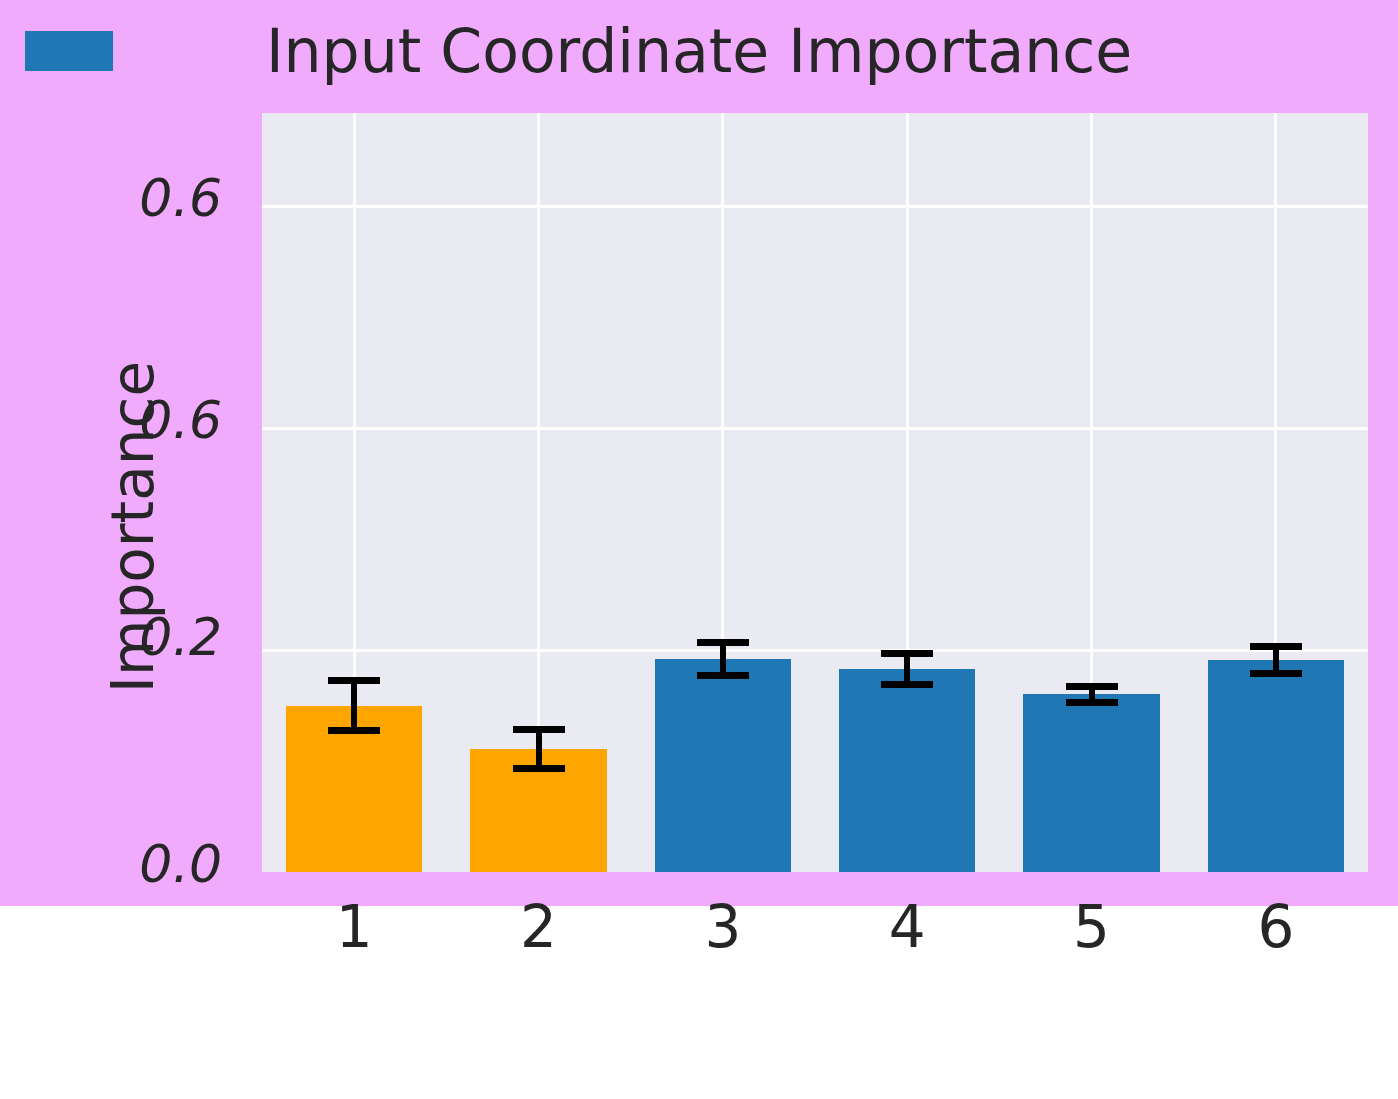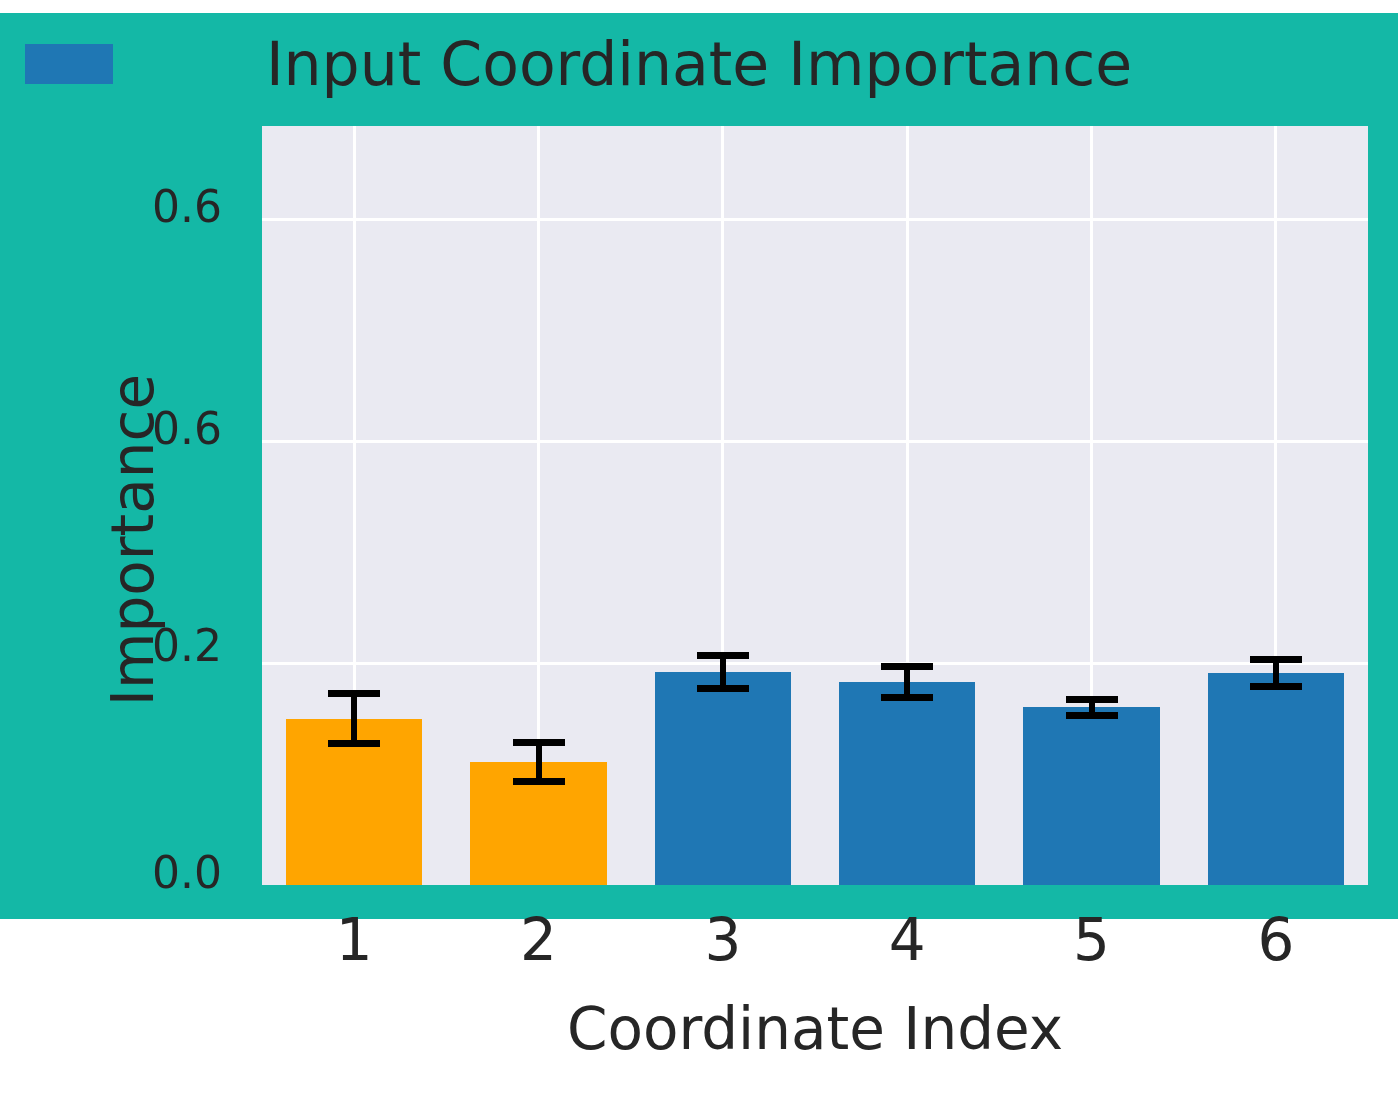--- a/index.html
+++ b/index.html
@@ -10,22 +10,21 @@
   body {
     width: 1398px;
     height: 1099px;
     font-family: "DejaVu Sans", "Liberation Sans", sans-serif;
     overflow: hidden;
   }
   #figure {
     position: relative;
     width: 1398px;
     height: 906px;
-    background: #14b8a6;
-    margin-top: 13px;
+    background: #f0abfc;
   }
 
   
   #chart-title {
     position: absolute;
     left: 0;
     top: 16px;
     width: 1398px;
     text-align: center;
     font-size: 60px;
@@ -85,23 +84,24 @@
     width: 3px;
     background: #ffffff;
   }
 
   
   .ytick {
     position: absolute;
     right: 1176px;           
     width: 200px;
     text-align: right;
-    font-size: 44px;
-    color: #262626;
-    white-space: nowrap;
+    font-size: 52px;
+    color: #262626;
+    white-space: nowrap;
+    font-style: italic;
   }
 
   
   .xtick {
     position: absolute;
     top: 893px;
     width: 184px;
     text-align: center;
     font-size: 58px;
     color: #262626;
@@ -161,21 +161,20 @@
   }
 </style>
 </head>
 <body>
 
 <div id="figure">
 
   <div id="chart-title">Input Coordinate Importance</div>
 
   <div id="ylabel">Importance</div>
-  <div id="xlabel">Coordinate Index</div>
 
   <div id="ytick-layer">
       <div class="ytick" style="top: 834px;">0.0</div>
       <div class="ytick" style="top: 607px;">0.2</div>
       <div class="ytick" style="top: 390.14px;">0.6</div>
       <div class="ytick" style="top: 168.211px;">0.6</div>
     </div>
   <div id="xtick-layer">
       <div class="xtick" style="left: 262.167px;">1</div>
       <div class="xtick" style="left: 446.5px;">2</div>

